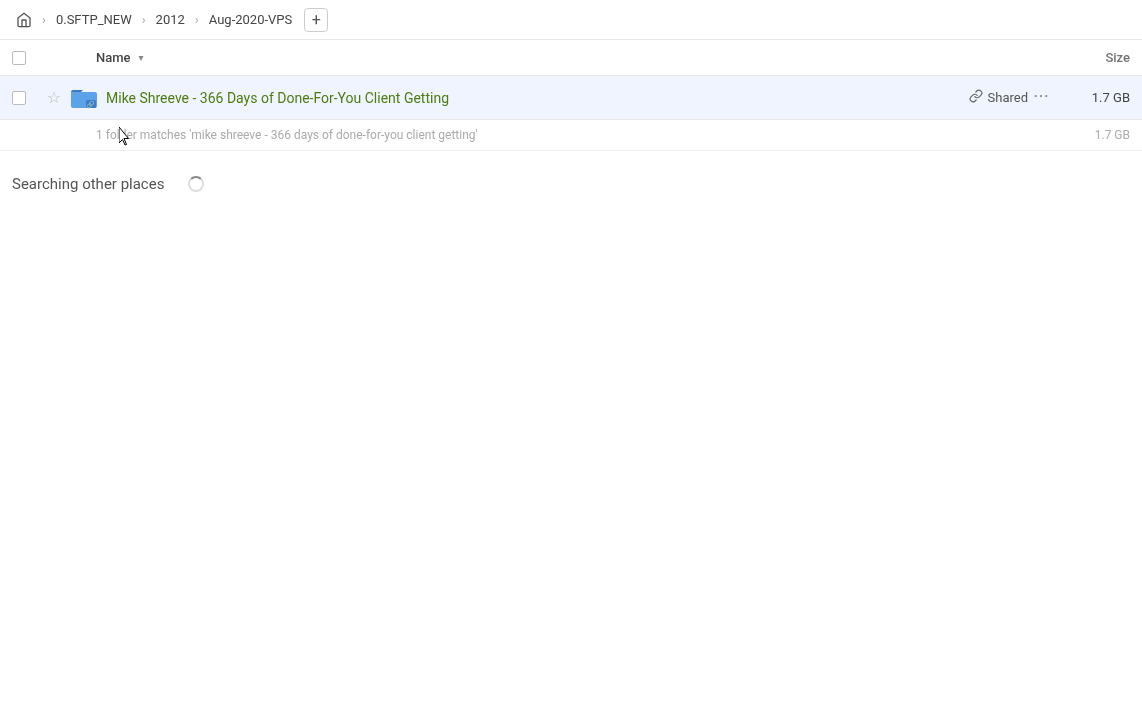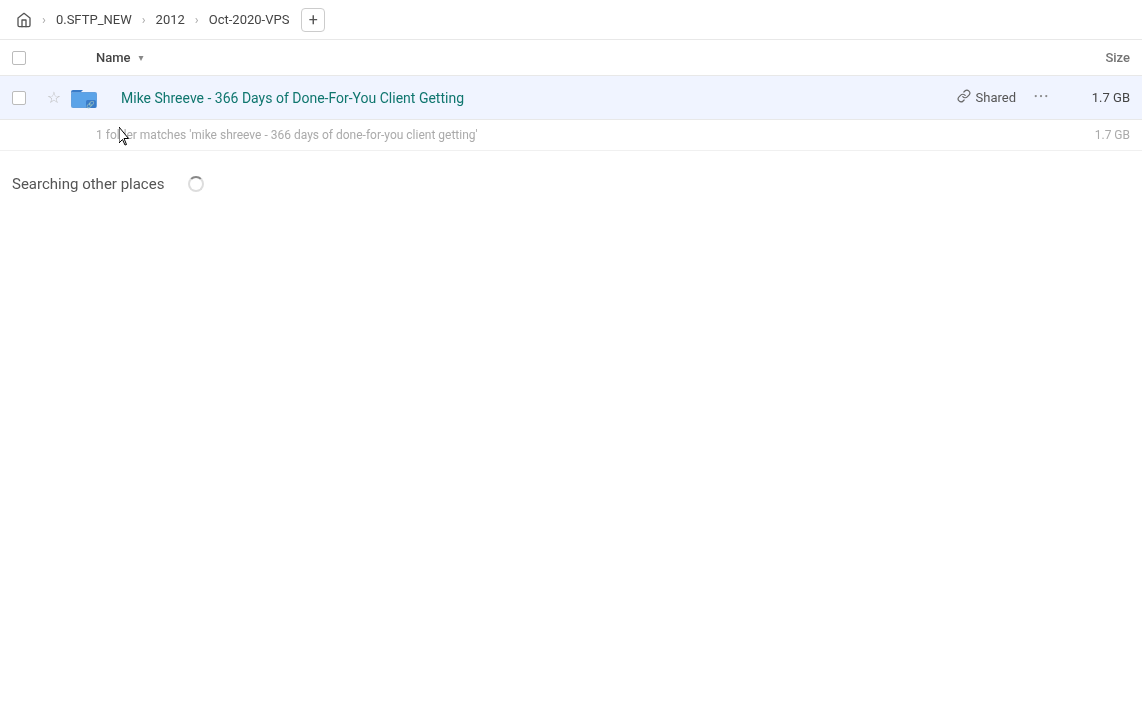--- a/index.html
+++ b/index.html
@@ -143,34 +143,33 @@
     }
 
     .folder-icon-svg {
       width: 28px;
       height: 24px;
     }
 
     .row-name {
       flex: 1;
       font-size: 14px;
-      color: #0f766e;
+      color: #4d7c0f;
       white-space: nowrap;
       overflow: hidden;
       text-overflow: ellipsis;
-      margin-left: 15px;
     }
 
     .row-shared {
       display: flex;
       align-items: center;
       gap: 5px;
       color: #555;
       font-size: 13px;
-      margin-right: 12px;
+      margin-right: 0;
       justify-content: center;
     }
 
     .row-more {
       color: #888;
       font-size: 18px;
       margin-right: 16px;
       cursor: pointer;
       padding: 0 4px;
     }
@@ -259,21 +258,21 @@
     <svg width="16" height="16" viewBox="0 0 24 24" fill="none" stroke="#555" stroke-width="2" stroke-linecap="round" stroke-linejoin="round">
       <path d="M3 9l9-7 9 7v11a2 2 0 01-2 2H5a2 2 0 01-2-2z"></path>
       <polyline points="9,22 9,12 15,12 15,22"></polyline>
     </svg>
   </div>
   <span class="breadcrumb-separator">›</span>
   <span class="breadcrumb-item">0.SFTP_NEW</span>
   <span class="breadcrumb-separator">›</span>
   <span class="breadcrumb-item">2012</span>
   <span class="breadcrumb-separator">›</span>
-  <span class="breadcrumb-item">Oct-2020-VPS</span>
+  <span class="breadcrumb-item">Aug-2020-VPS</span>
   <div class="breadcrumb-add-btn">+</div>
 </div>
 
 <div class="column-headers">
   <div class="col-checkbox">
     <div class="checkbox-el"></div>
   </div>
   <div class="col-star"></div>
   <div class="col-icon"></div>
   <div class="col-name">

